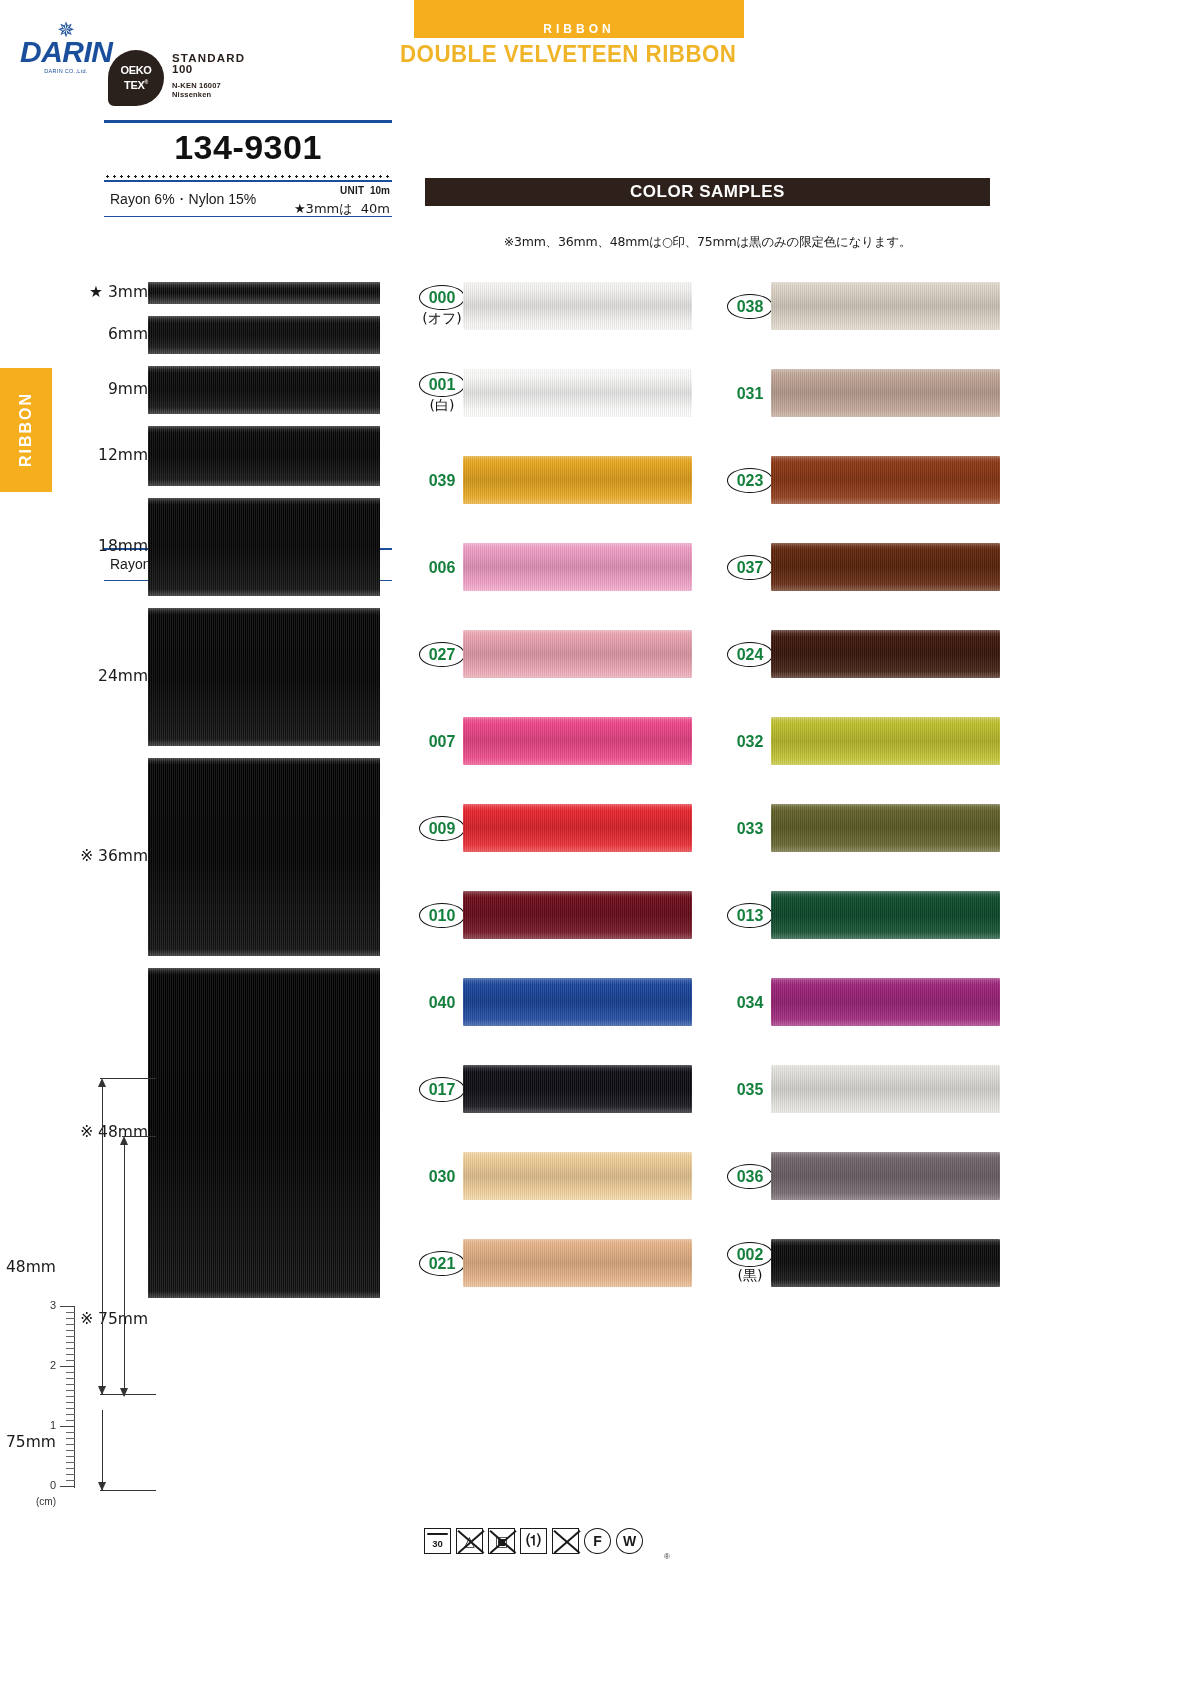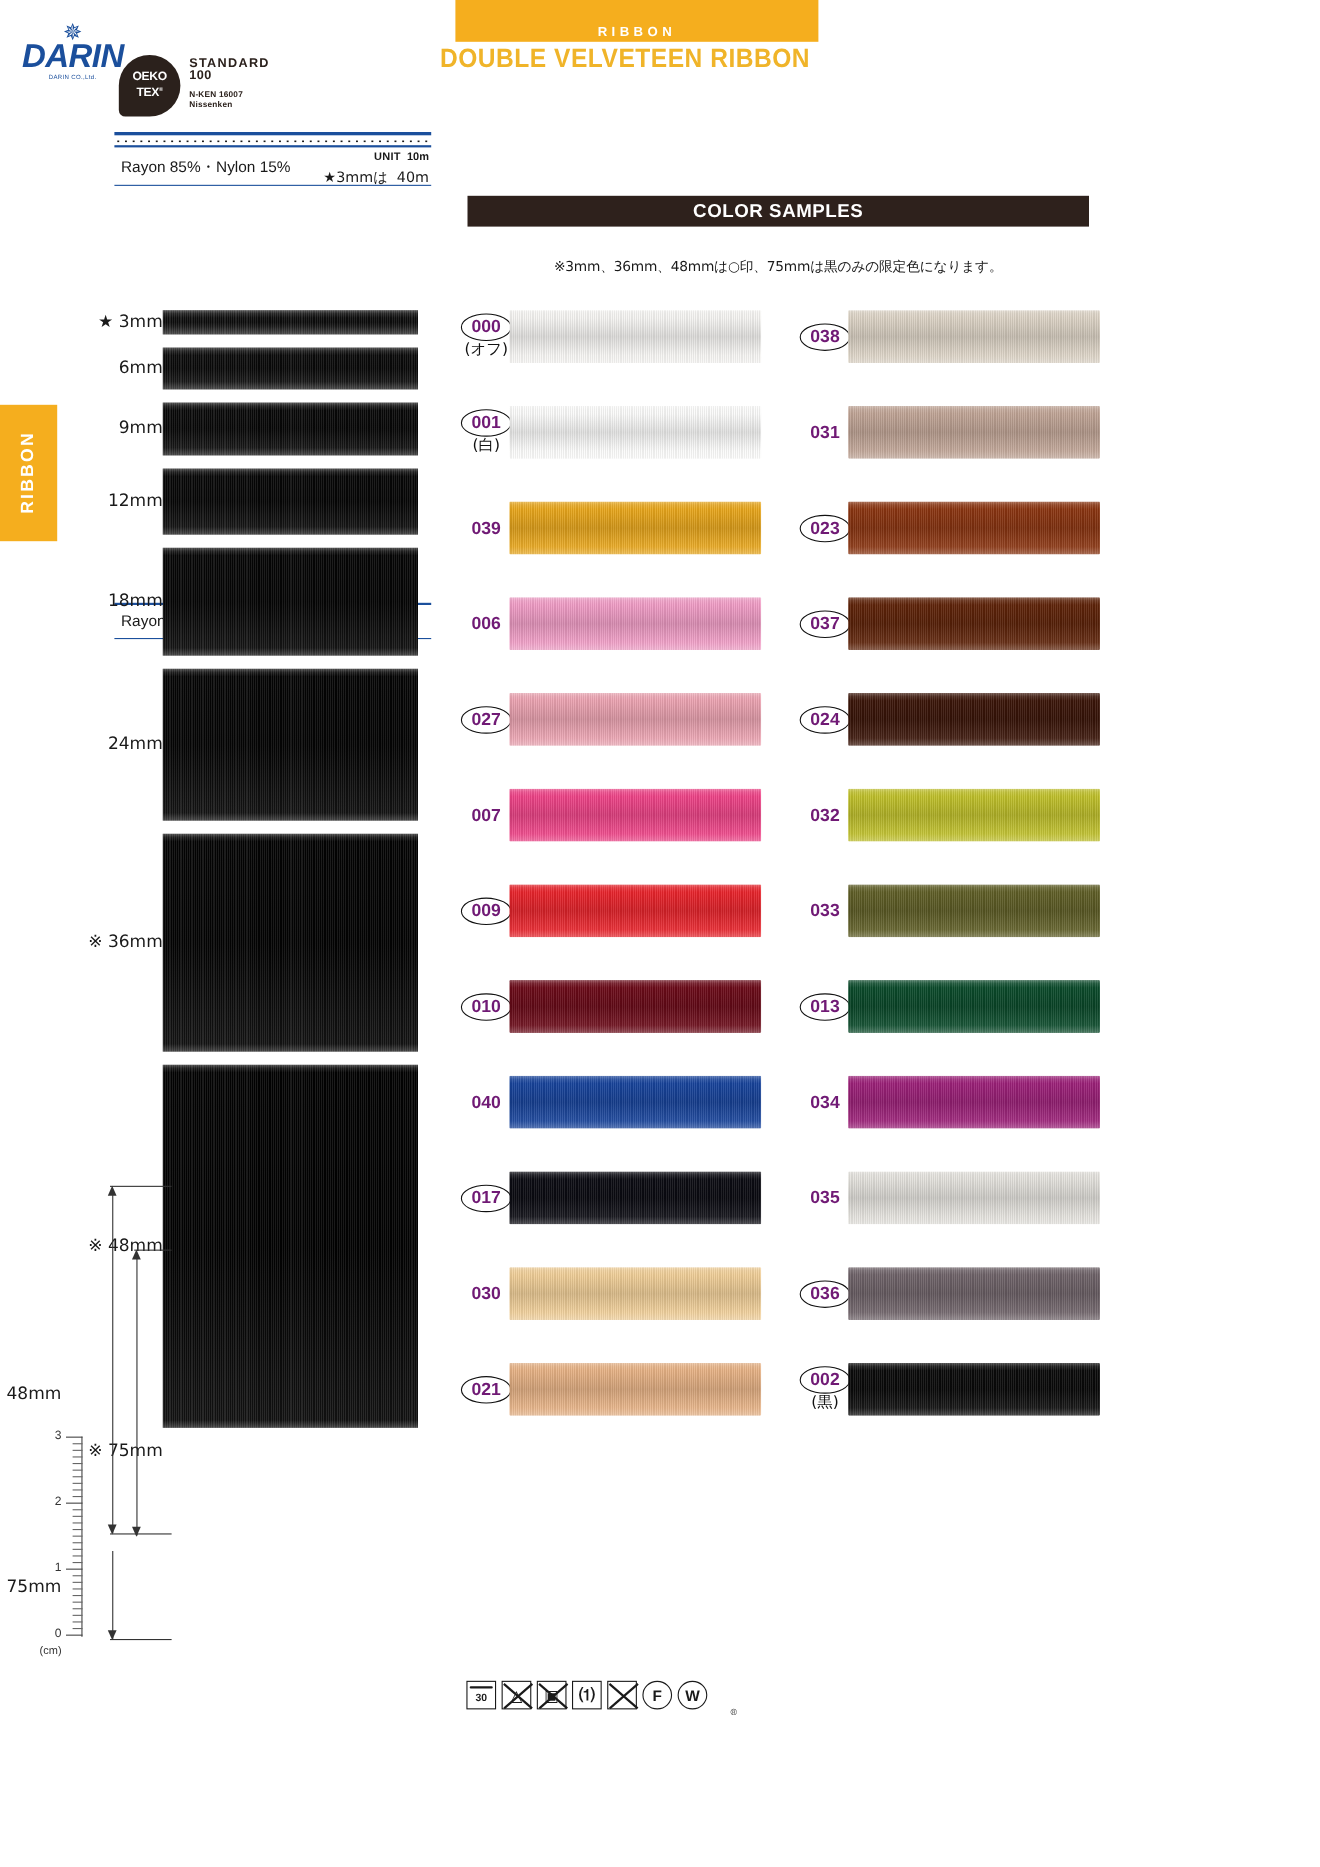--- a/index.html
+++ b/index.html
@@ -138,21 +138,21 @@
   #swatch-grid { position: absolute; left: 404px; top: 282px; width: 596px; }
   .sw-col { position: absolute; top: 0; width: 288px; }
   .sw-col.left { left: 0; }
   .sw-col.right { left: 308px; }
   .sw-row { position: relative; height: 87px; }
   .sw-code-wrap {
     position: absolute; left: 0; top: 0; width: 76px; height: 48px;
     display: flex; flex-direction: column; align-items: center; justify-content: center;
   }
   .sw-code {
-    font-size: 16px; font-weight: bold; color: #701a75; line-height: 19px;
+    font-size: 16px; font-weight: bold; color: #15803d; line-height: 19px;
     padding: 1px 8px; font-family: "Liberation Sans", sans-serif;
   }
   .sw-code.circled { border: 1.4px solid #111; border-radius: 50%; padding: 2px 9px; }
   .sw-sub { font-size: 14px; color: #111; line-height: 17px; margin-top: 0px;
     font-family: "DejaVu Sans", sans-serif; }
   .sw-band {
     position: absolute; left: 59px; top: 0; width: 229px; height: 48px;
     border-radius: 1px;
   }
 
@@ -197,26 +197,27 @@
 </div>
 <div id="oeko-text">
   <div id="oeko-std">STANDARD</div>
   <div id="oeko-100">100</div>
   <div id="oeko-cert">N-KEN 16007</div>
   <div id="oeko-inst">Nissenken</div>
 </div>
 
 <div id="info-block">
   <div class="rule-thick"></div>
+  <div id="product-code">134-9301</div>
   <div class="rule-dotted"></div>
 
 
   <div class="rule-thin"></div>
   <div id="spec-row">
-    <div id="spec-comp">Rayon 85%・Nylon 15%</div>
+    <div id="spec-comp">Rayon 6%・Nylon 15%</div>
     <div id="spec-unit">
       <span class="u-lbl">UNIT</span>
       &nbsp;<span>10m</span>
     </div>
     <div id="spec-star">
       <span>★3mmは</span>
       &nbsp;<span>40m</span>
     </div>
   </div>
   <div class="rule-thin"></div>

